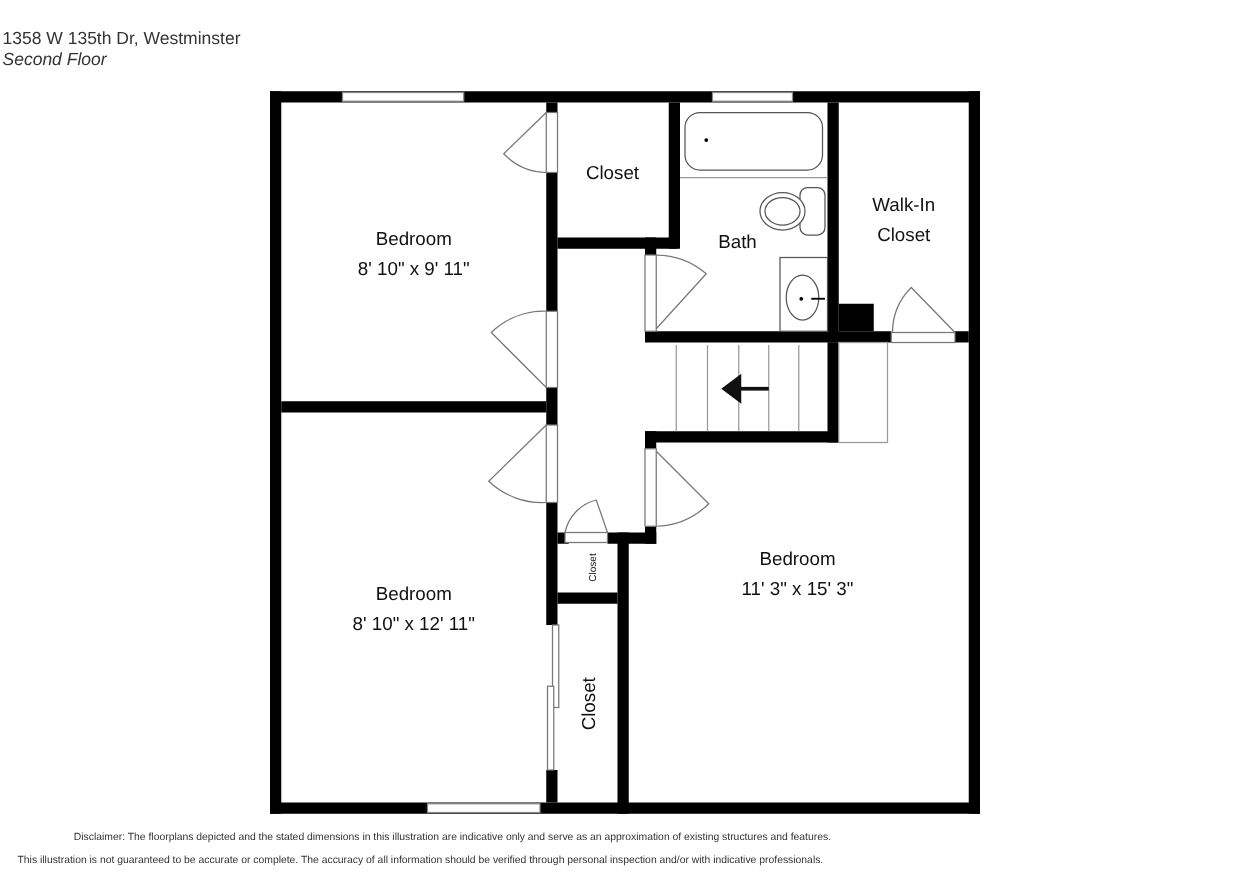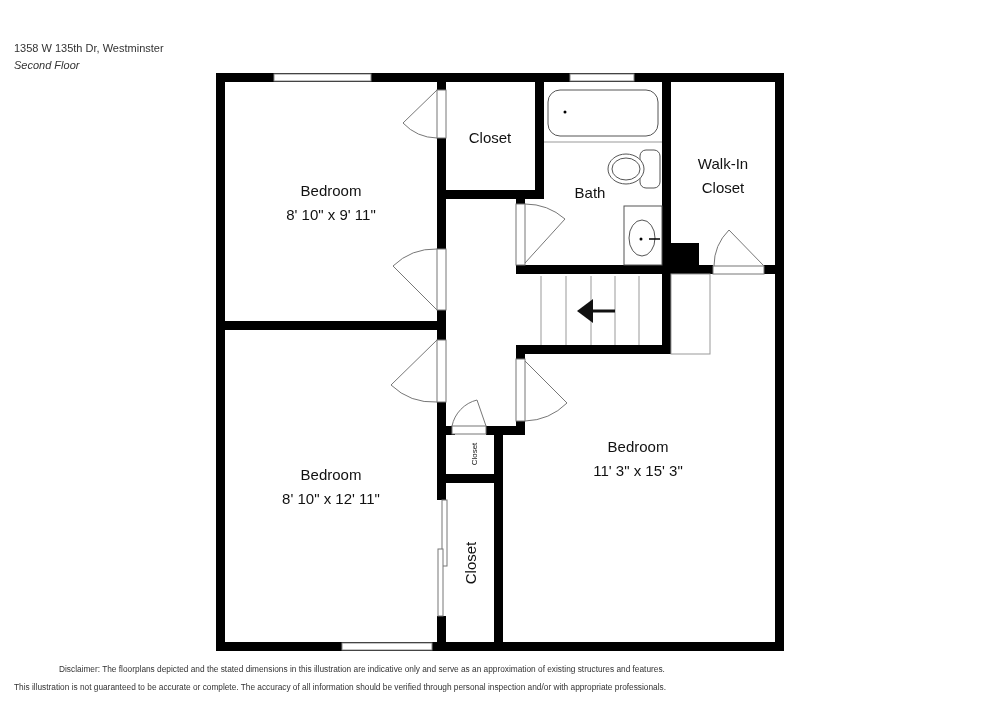--- a/index.html
+++ b/index.html
@@ -1,18 +1,18 @@
 <!DOCTYPE html>
 <html><head>
 <meta charset="utf-8">
 <style>
   html, body { margin: 0; padding: 0; background: #ffffff; }
   body { width: 1000px; height: 707px; position: relative; overflow: hidden;
          font-family: "Liberation Sans", sans-serif; color: #222; }
-  .hdr { position: absolute; left: 14px; font-size: 11px; color: #333; margin-top: 20px; }
+  .hdr { position: absolute; left: 2px; font-size: 14px; color: #333; }
   #addr { top: 22px; }
   #floor { top: 39px; font-style: italic; }
   .disc { position: absolute; left: 14px; font-size: 8.3px; color: #333; white-space: nowrap; }
   #disc1 { top: 664px; padding-left: 45px; }
   #disc2 { top: 682px; }
   svg { position: absolute; left: 0; top: 0; }
   .lbl { font-family: "Liberation Sans", sans-serif; fill: #111; text-anchor: middle; }
   .w { fill: #000; }
   .win { fill: #fff; stroke: #888; stroke-width: 1; }
   .door { fill: none; stroke: #777; stroke-width: 1; }
@@ -139,13 +139,13 @@
     <text class="lbl" x="490" y="143" font-size="15">Closet</text>
     <text class="lbl" x="590" y="198" font-size="15">Bath</text>
     <text class="lbl" x="723" y="169" font-size="15">Walk-In</text>
     <text class="lbl" x="723" y="193" font-size="15">Closet</text>
     <text class="lbl" font-size="8" transform="translate(477,454) rotate(-90)">Closet</text>
     <text class="lbl" font-size="15" transform="translate(476,563) rotate(-90)">Closet</text>
   </g>
 </svg>
 
 <div class="disc" id="disc1">Disclaimer: The floorplans depicted and the stated dimensions in this illustration are indicative only and serve as an approximation of existing structures and features.</div>
-<div class="disc" id="disc2">This illustration is not guaranteed to be accurate or complete. The accuracy of all information should be verified through personal inspection and/or with appropriate professionals.</div>
+<div class="disc" id="disc2">This illustration is not guaranteed to be accurate or complete. The accuracy of all information should be verified through personal inspection and/or with indicative professionals.</div>
 
 </body></html>

